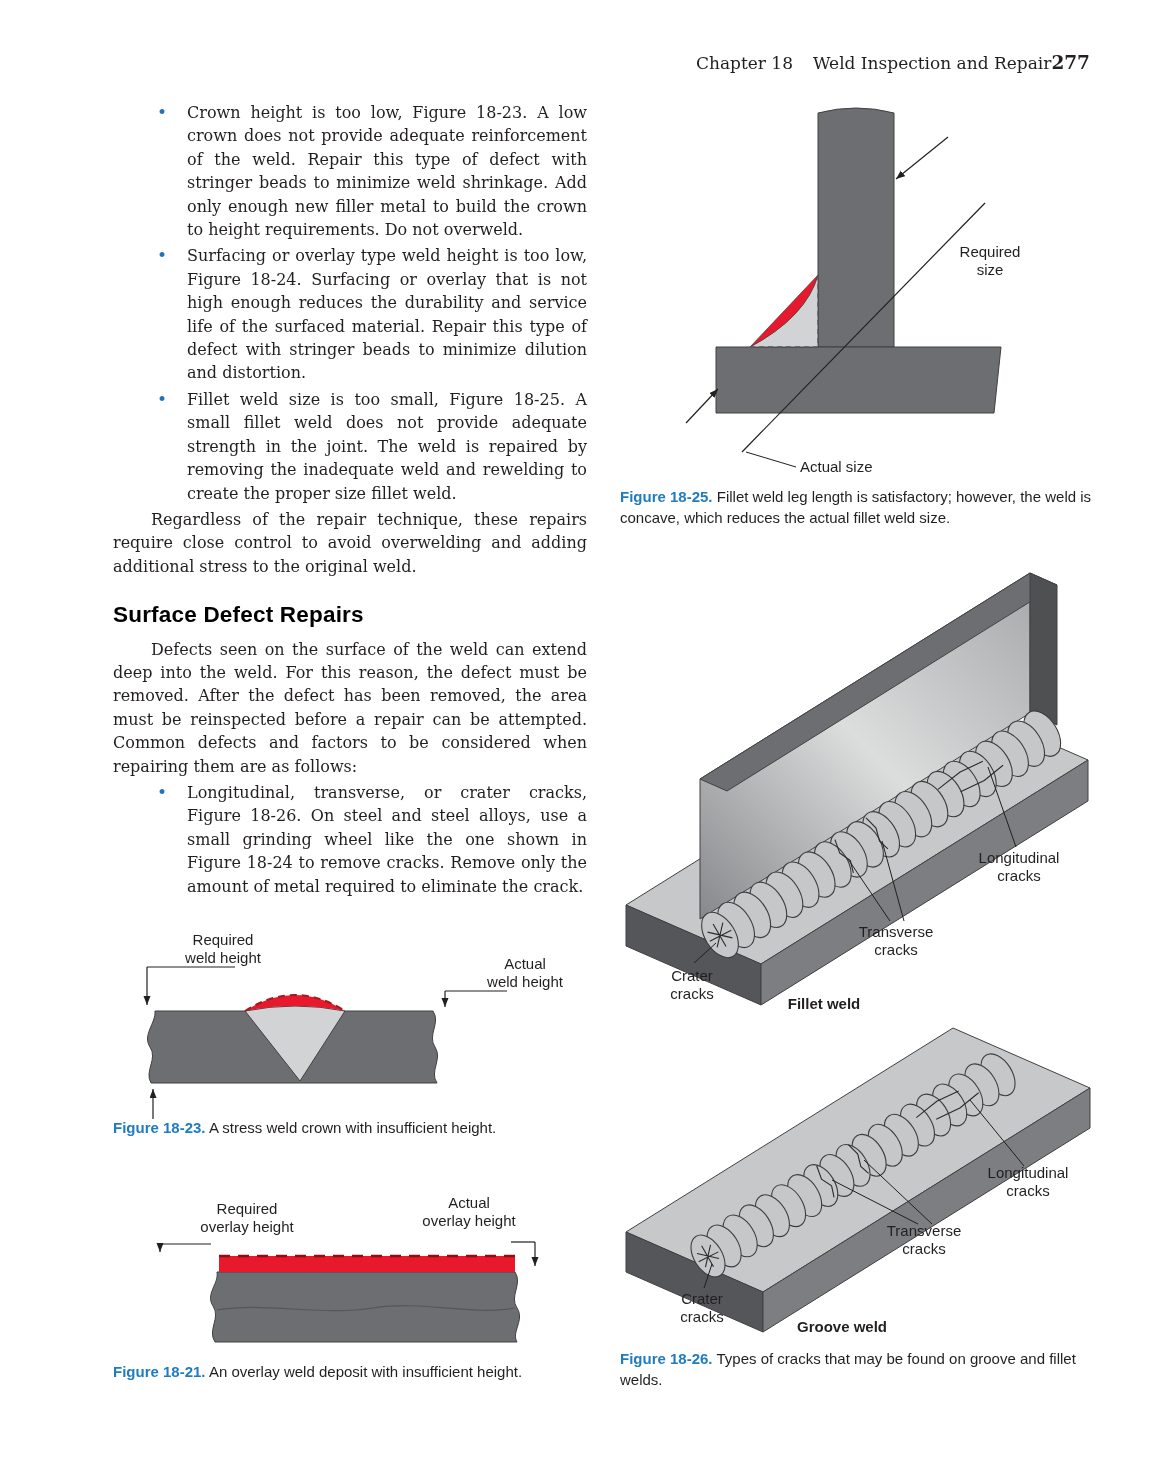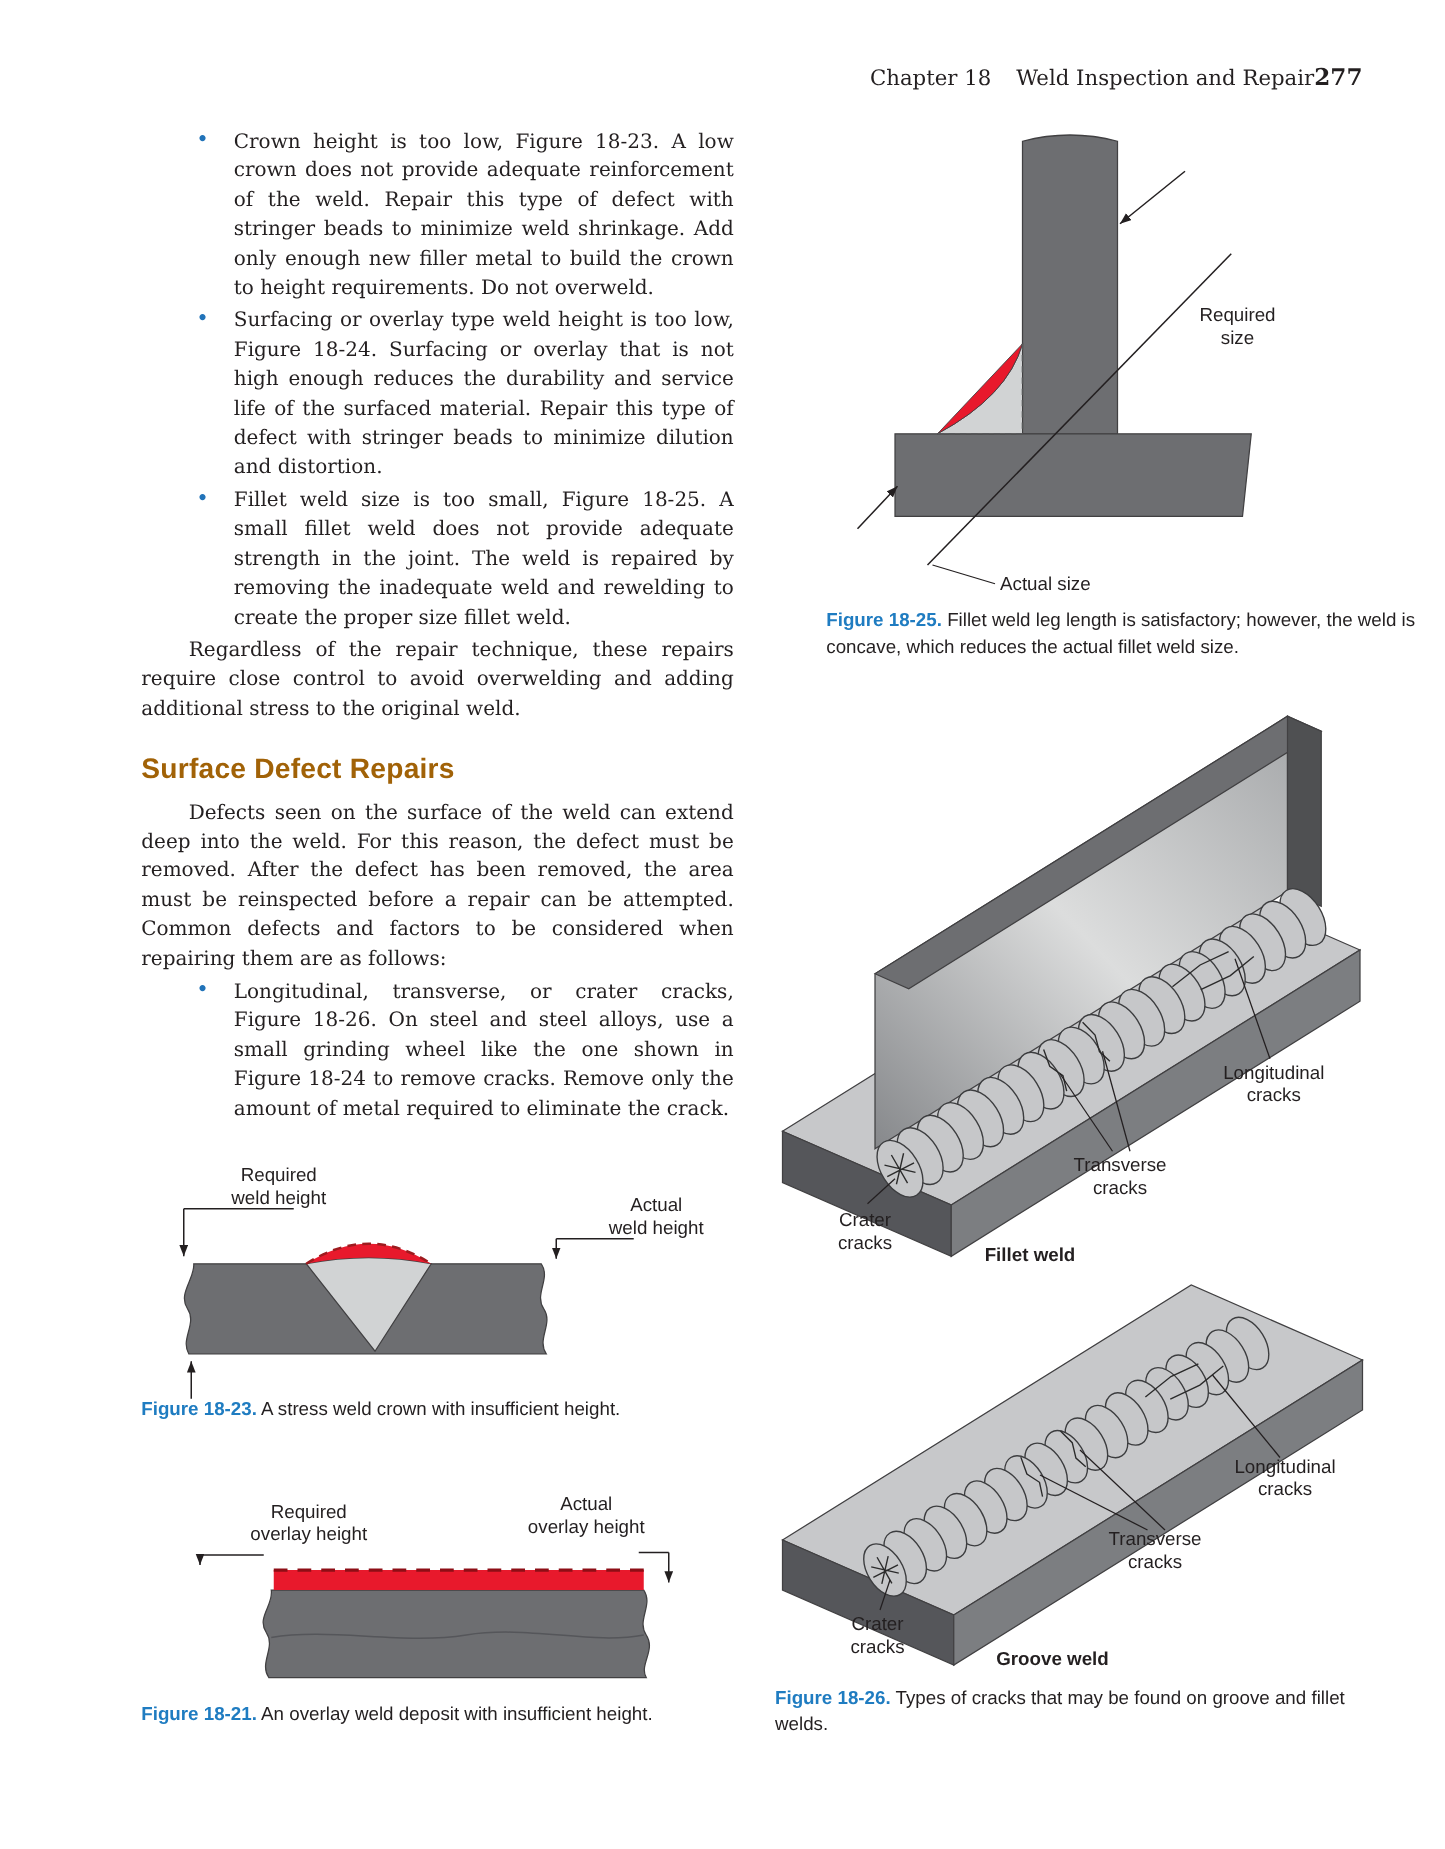--- a/index.html
+++ b/index.html
@@ -11,21 +11,21 @@
   .hdr{position:absolute;top:52px;right:66px;font-size:17px;white-space:nowrap;}
   .hdr .chap{margin-right:20px;}
   .hdr .pageno{font-weight:bold;font-size:18.5px;}
   
   .leftcol{position:absolute;left:113px;top:101px;width:474px;font-size:16px;line-height:23.4px;text-align:justify;}
   ul.bullets{list-style:none;margin:0;padding:0;}
   ul.bullets li{position:relative;padding-left:74px;margin:0 0 3px 0;}
   .dot{position:absolute;left:44px;top:0;color:#2173b9;font-size:17px;}
   .bb{font-weight:normal;}
   .para{margin:3px 0 0 0;text-indent:38px;}
-  h2.sect{font-family:"Liberation Sans",sans-serif;color:#a16207;font-size:22.5px;margin:25px 0 11px 0;text-align:left;letter-spacing:0.2px;}
+  h2.sect{font-family:"Liberation Sans",sans-serif;color:#000000;font-size:22.5px;margin:25px 0 11px 0;text-align:left;letter-spacing:0.2px;}
   
   .caption{font-family:"Liberation Sans",sans-serif;font-size:15px;line-height:21px;text-align:left;}
   .figref{color:#1f7cc1;font-weight:bold;}
   .figblock{position:absolute;}
   
   svg text{font-family:"Liberation Sans",sans-serif;font-size:15px;fill:#231f20;}
   svg text.ttl{font-weight:bold;}
   .dim{stroke:#231f20;stroke-width:1.2;fill:none;}
   .lead{stroke:#231f20;stroke-width:1;fill:none;}
   .outl{stroke:#414042;stroke-width:1;}
@@ -151,21 +151,21 @@
       <line class="dim" x1="367" y1="108" x2="124" y2="357"></line>
       <line class="dim" x1="330" y1="42" x2="278" y2="84" marker-end="url(#arr25)"></line>
       <line class="dim" x1="68" y1="328" x2="100" y2="294" marker-end="url(#arr25)"></line>
       <line class="lead" x1="178" y1="372" x2="128" y2="357"></line>
 
       <text x="372" y="162" text-anchor="middle">Required</text>
       <text x="372" y="180" text-anchor="middle">size</text>
       <text x="182" y="377">Actual size</text>
     </svg>
   </div>
-  <div class="caption figblock" style="left:620px;top:486px;width:472px;margin-left:41px;">
+  <div class="caption figblock" style="left:620px;top:486px;width:472px;">
     <span class="figref">Figure 18-25.</span>
     <span>Fillet weld leg length is satisfactory; however, the weld is concave, which reduces the actual fillet weld size.</span>
   </div>
 
   <div class="figblock" style="left:620px;top:553px;">
     <svg width="475" height="465" viewBox="0 0 475 465">
       <defs>
         <linearGradient id="gradPlate" x1="0" y1="1" x2="1" y2="0">
           <stop offset="0" stop-color="#86888b"></stop>
           <stop offset="0.5" stop-color="#dcdddd"></stop>

